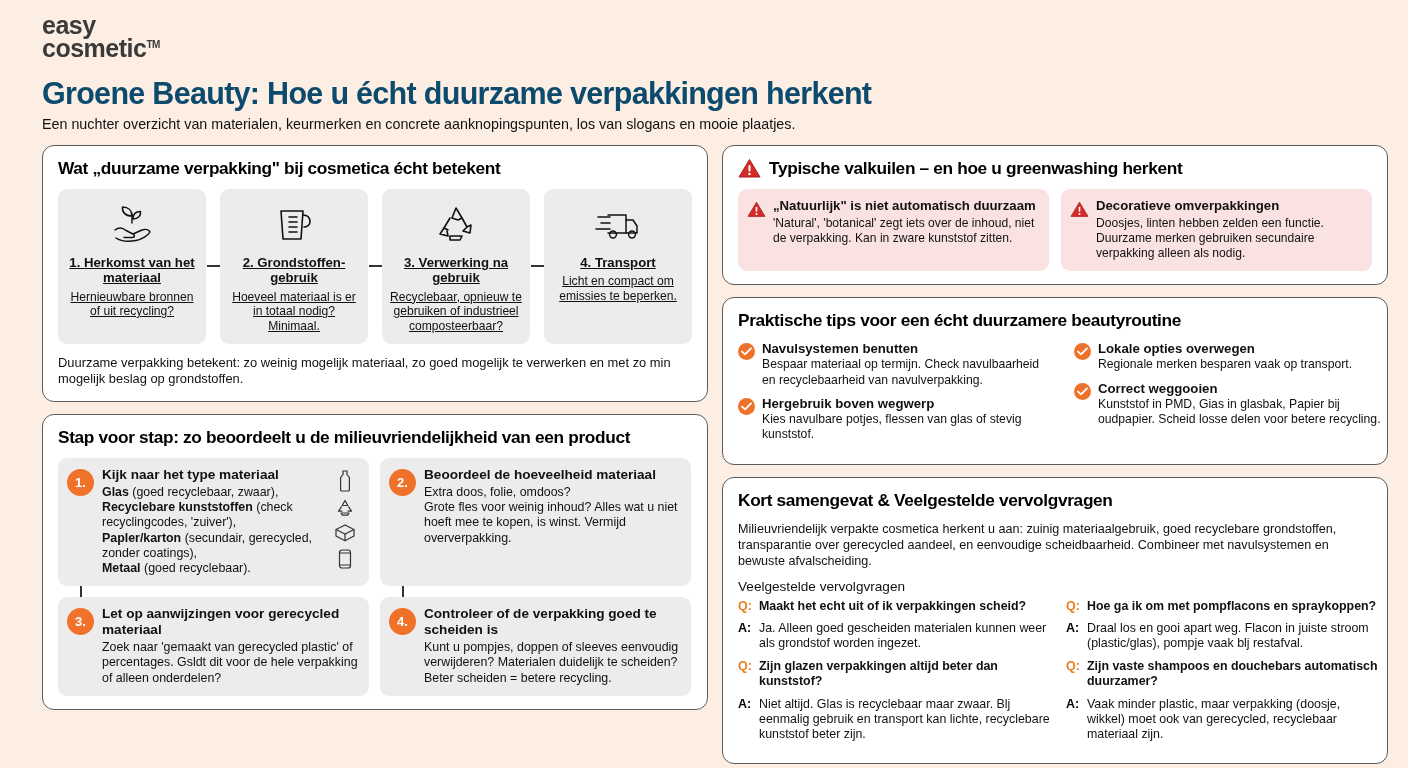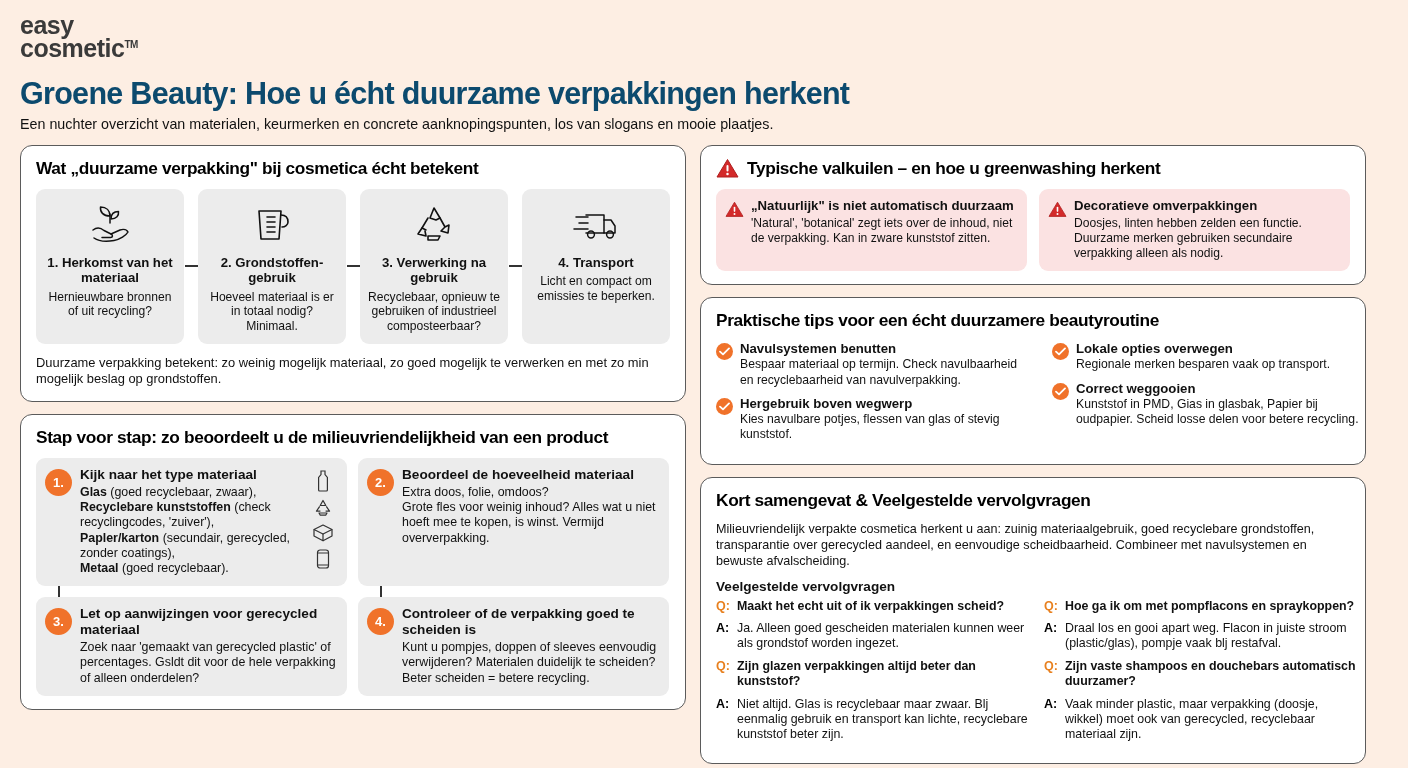--- a/index.html
+++ b/index.html
@@ -3,21 +3,21 @@
 <meta charset="utf-8">
 <style>
   * { box-sizing: border-box; margin: 0; padding: 0; }
   html, body {
     width: 1408px; height: 768px;
     background: #fdeee3;
     font-family: "Liberation Sans", sans-serif;
     color: #111;
     overflow: hidden;
   }
-  .page { position: relative; width: 1408px; height: 768px; padding: 14px 32px 0 20px; }
+  .page { position: relative; width: 1408px; height: 768px; padding: 14px 32px 0 42px; }
 
   
   .logo { line-height: 0.92; color: #3a3a3a; font-weight: 700; letter-spacing: -0.5px; }
   .logo .l1 { font-size: 25px; display:block; }
   .logo .l2 { font-size: 25px; display:block; position: relative; }
   .logo .tm { font-size: 10px; vertical-align: super; font-weight: 600; }
   .title { font-size: 30.5px; font-weight: 800; letter-spacing: -0.7px; margin-top: 16px; color:#0c4a6e; white-space: nowrap;}
   .subtitle { font-size: 14.3px; margin-top: 5px; color: #111; }
 
   
@@ -33,21 +33,21 @@
     margin-bottom: 12px;
   }
   .panel-title { font-size: 17.3px; font-weight: 800; letter-spacing: -0.35px; color:#000; margin-bottom: 10px; }
   .panel-title.with-icon { display: flex; align-items: center; gap: 8px; }
 
   
   .process { display: flex; align-items: stretch; }
   .pcard {
     background: #ececec; border-radius: 9px; width: 148px; flex: none;
     padding: 12px 8px 10px; text-align: center;
-    display: flex; flex-direction: column; align-items: center;
+    display: flex; flex-direction: column; align-items: center; text-decoration: underline;
   }
   .pcard .icon { height: 46px; display:flex; align-items:center; justify-content:center; margin-bottom: 8px;}
   .pcard .ptitle { font-size: 13.2px; font-weight: 800; line-height: 1.16; margin-bottom: 4px; }
   .pcard .ptext { font-size: 12.1px; line-height: 1.22; }
   .connector { width: 14px; flex: none; display: flex; align-items: center; justify-content: center; }
   .connector i { display:block; width: 13px; height: 2px; background: #333; }
   .panel-foot { font-size: 12.9px; line-height: 1.28; margin-top: 11px; }
 
   
   .steps { display: flex; flex-wrap: wrap; gap: 11px 11px; }
@@ -78,21 +78,21 @@
   .tips { display: flex; gap: 26px; }
   .tipcol { width: 310px; flex:none; }
   .tip { display: flex; gap: 7px; margin-bottom: 8px; }
   .tip h4 { font-size: 13.2px; font-weight: 800; line-height: 1.18; margin-bottom: 1px; }
   .tip p { font-size: 12.2px; line-height: 1.24; }
   .check { width:17px; height:17px; border-radius:50%; background:#f0722a; flex:none; margin-top:2px;
            display:flex; align-items:center; justify-content:center; }
 
   
   .summary-text { font-size: 12.6px; line-height: 1.3; margin-bottom: 9px; }
-  .faq-head { font-size: 13.6px; font-weight: 700; margin-bottom: 5px; }
+  .faq-head { font-size: 13.6px; font-weight: 400; margin-bottom: 5px; }
   .faqs { display:flex; gap: 16px; }
   .faqcol { width: 312px; flex:none; }
   .qa { display: flex; gap: 6px; margin-bottom: 7px; }
   .qa .lab { font-size: 12.5px; font-weight: 800; flex:none; width: 15px; }
   .qa .lab.q { color: #e8801f; }
   .qa .lab.a { color: #000; }
   .qa .txt { font-size: 12.4px; line-height: 1.24; }
   .qa.qrow .txt { font-weight: 800; }
 
   svg { display:block; }

